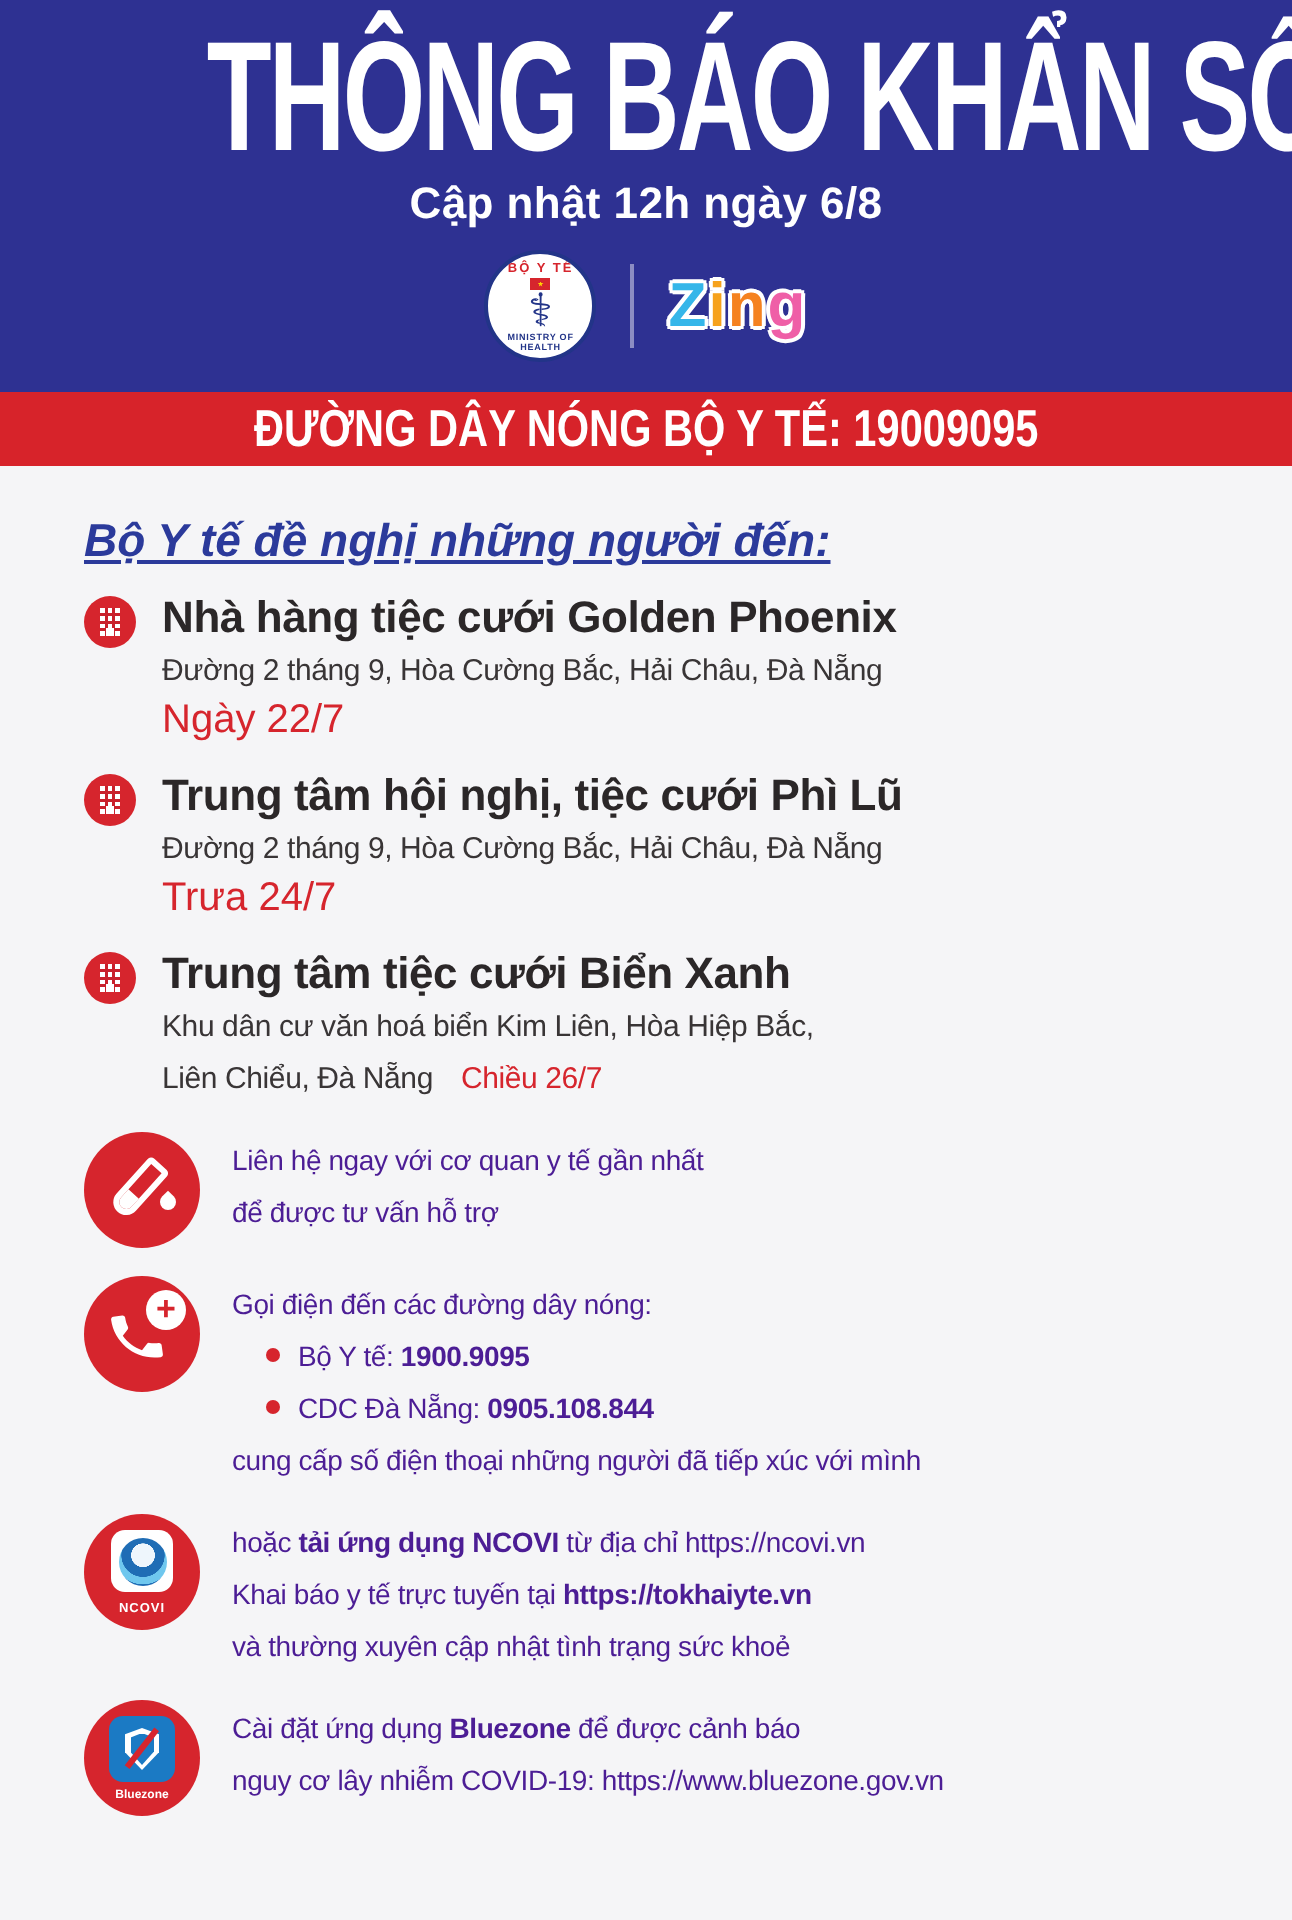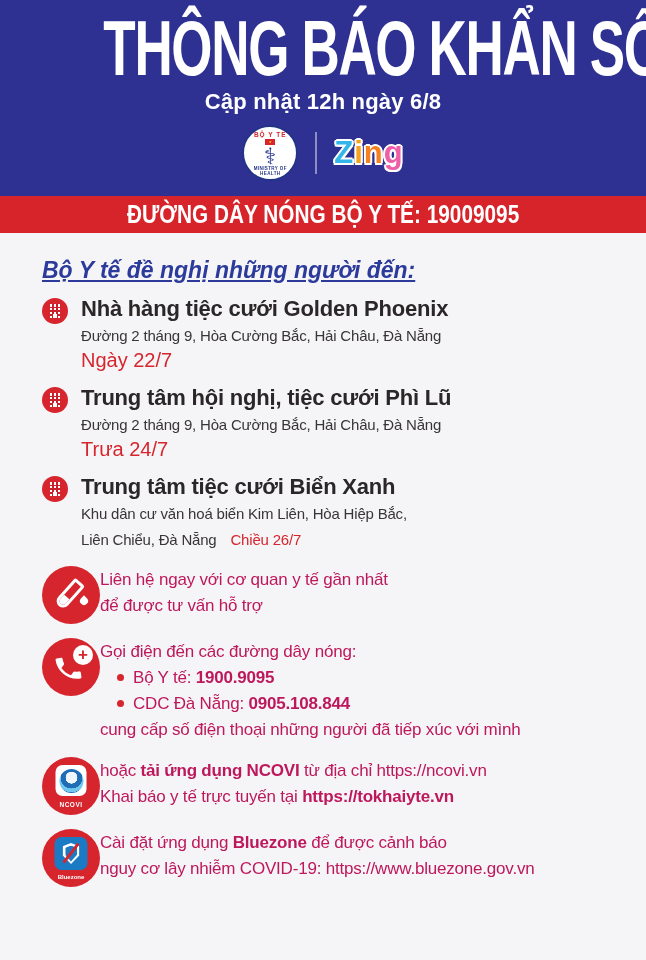--- a/index.html
+++ b/index.html
@@ -55,21 +55,21 @@
                        repeating-linear-gradient(0deg,transparent 0 2.4px,#c9202b 2.4px 3.8px);}
   .loc-icon .bldg::after{content:"";position:absolute;left:3px;bottom:0;width:4px;height:4.5px;background:#fff;}
   .loc-body{margin-left:13px;}
   .loc-name{font-size:22px;font-weight:700;color:var(--dark);line-height:26px;letter-spacing:-.2px;}
   .loc-addr{font-size:15px;color:var(--mid);line-height:25px;margin-top:1px;letter-spacing:-.2px;}
   .loc-time{font-size:20px;color:var(--red);line-height:25px;}
   .loc-time-inline{color:var(--red);margin-left:14px;}
 
   .rec{display:flex;margin-top:14px;align-items:flex-start;}
   .rec-icon{flex:none;width:58px;height:58px;border-radius:50%;background:var(--red);position:relative;overflow:hidden;}
-  .rec-body{font-size:17px;line-height:26px;color:#be185d;padding-top:1px;letter-spacing:-.2px;}
+  .rec-body{margin-left:16px;font-size:14px;line-height:26px;color:#4c1d95;padding-top:1px;letter-spacing:-.2px;}
   .rec-body .b{font-weight:700;}
   .rec-line{white-space:nowrap;}
   .rec-line.bullet{padding-left:17px;}
   .dot{display:inline-block;width:7px;height:7px;border-radius:50%;background:var(--red);vertical-align:2px;margin-right:9px;}
 
   
   .tube{position:absolute;left:21px;top:12px;width:13px;height:32px;border:3px solid #fff;
         border-radius:3px 3px 8px 8px;transform:rotate(42deg);}
   .tube::after{content:"";position:absolute;left:0;right:0;bottom:0;height:9px;background:#fff;border-radius:0 0 4px 4px;}
   .drop{position:absolute;left:38px;top:31px;width:8px;height:8px;background:#fff;
@@ -187,20 +187,21 @@
         <div class="rec">
           <div class="rec-icon">
             <div class="app-sq ncovi-sq">
               <div class="ncovi-globe"></div>
             </div>
             <div class="app-label ncovi-label">NCOVI</div>
           </div>
           <div class="rec-body">
             <div class="rec-line"><span>hoặc </span><span class="b">tải ứng dụng NCOVI</span><span> từ địa chỉ https://ncovi.vn</span></div>
             <div class="rec-line"><span>Khai báo y tế trực tuyến tại </span><span class="b">https://tokhaiyte.vn</span></div>
+            <div class="rec-line"><span>và thường xuyên cập nhật tình trạng sức khoẻ</span></div>
           </div>
         </div>
         <div class="rec">
           <div class="rec-icon">
             <div class="app-sq bz-sq">
               <div class="shield">
                 <div class="shield-inner"></div>
               </div>
               <div class="slash"></div>
             </div>

